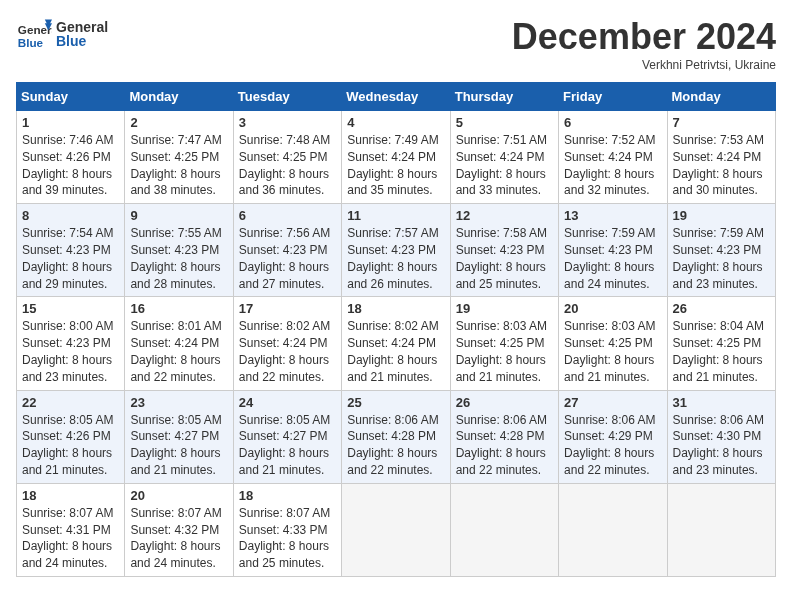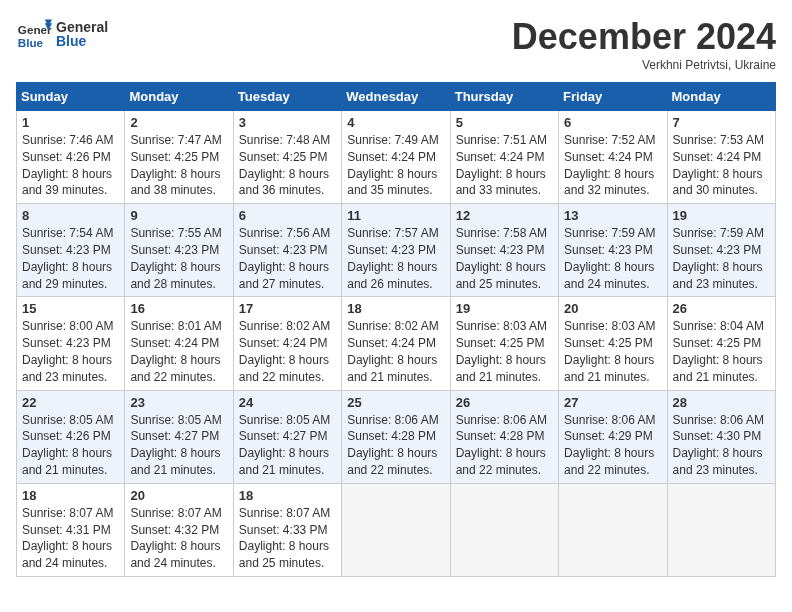--- a/index.html
+++ b/index.html
@@ -223,21 +223,21 @@
         </td>
         <td>
           <span class="day-num">26</span>
           <div class="day-info">Sunrise: 8:06 AM<br>Sunset: 4:28 PM<br>Daylight: 8 hours and 22 minutes.</div>
         </td>
         <td>
           <span class="day-num">27</span>
           <div class="day-info">Sunrise: 8:06 AM<br>Sunset: 4:29 PM<br>Daylight: 8 hours and 22 minutes.</div>
         </td>
         <td>
-          <span class="day-num">28</span>
+          <span class="day-num">31</span>
           <div class="day-info">Sunrise: 8:06 AM<br>Sunset: 4:30 PM<br>Daylight: 8 hours and 23 minutes.</div>
         </td>
       </tr>
       <tr>
         <td>
           <span class="day-num">18</span>
           <div class="day-info">Sunrise: 8:07 AM<br>Sunset: 4:31 PM<br>Daylight: 8 hours and 24 minutes.</div>
         </td>
         <td>
           <span class="day-num">20</span>

